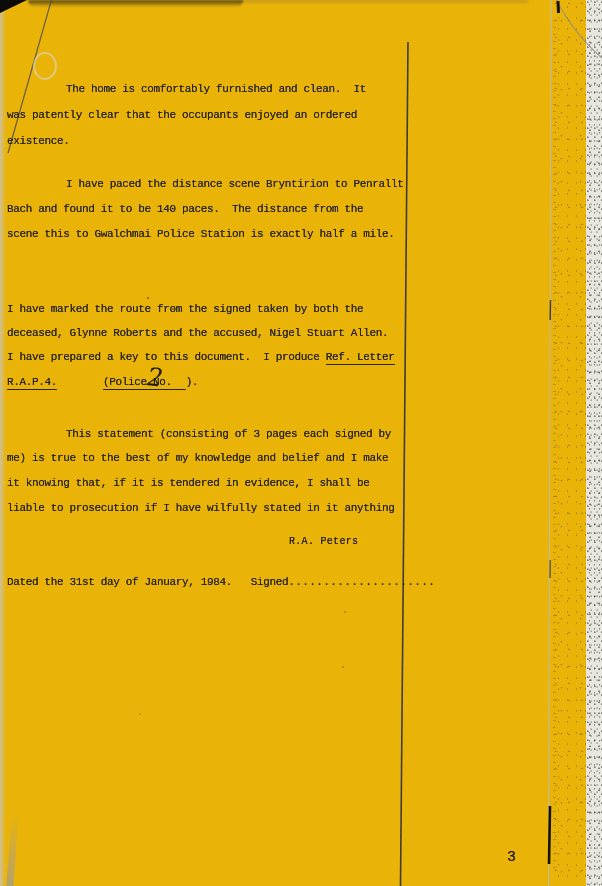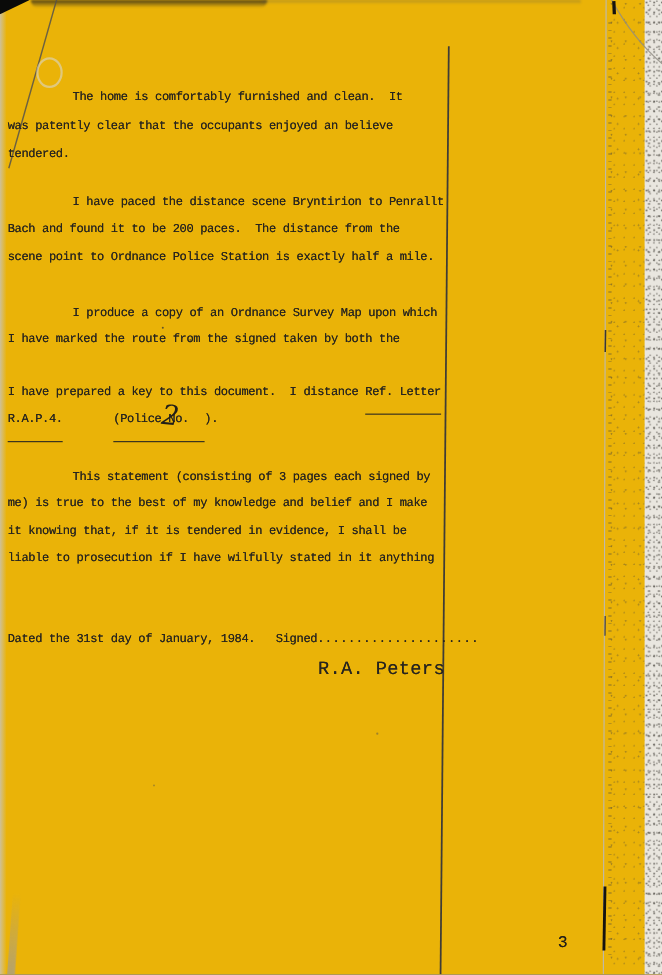--- a/index.html
+++ b/index.html
@@ -9,27 +9,27 @@
     font-family:"Liberation Mono",monospace;
   }
   
   .line{
     position:absolute;left:7px;
     font-size:11px;line-height:13px;letter-spacing:-0.35px;
     color:#27241f;white-space:pre;
     text-shadow:0 0 .5px rgba(39,36,31,.85);
   }
   .ind{padding-left:59px;}
-  .u{border-bottom:1.1px solid #2a2722;padding-bottom:13px;}
+  .u{border-bottom:1.1px solid #2a2722;padding-bottom:1px;}
   .u-ext{padding-right:14px;}
   .gap{display:inline-block;width:46px;}
   .dots{letter-spacing:.4px;}
   .sig{
-    position:absolute;left:289px;top:600px;
-    font-size:17px;letter-spacing:.3px;color:#27241f;
+    position:absolute;left:289px;top:536px;
+    font-size:10px;letter-spacing:.3px;color:#27241f;
     text-shadow:0 0 .5px rgba(39,36,31,.85);white-space:pre;
   }
   .exhibit-num{
     position:absolute;left:147px;top:363px;
     font-family:"DejaVu Serif",serif;font-style:italic;
     font-size:25px;color:#211e19;transform:rotate(6deg);
   }
   .pagenum{
     position:absolute;left:507px;top:849px;
     font-size:15px;color:#211e19;letter-spacing:0;
@@ -117,30 +117,30 @@
     <line x1="558" y1="1" x2="558.5" y2="13" stroke="#15130f" stroke-width="3"></line>
 
     <circle cx="148" cy="298" r="0.9" fill="#403c36" opacity="0.8"></circle>
     <circle cx="173" cy="309" r="0.9" fill="#403c36" opacity="0.7"></circle>
     <circle cx="345" cy="612" r="0.9" fill="#55524c" opacity="0.55"></circle>
     <circle cx="343" cy="667" r="1" fill="#55524c" opacity="0.5"></circle>
     <circle cx="140" cy="714" r="0.8" fill="#55524c" opacity="0.5"></circle>
   </svg>
 
   <div class="line ind" style="top:83px">The home is comfortably furnished and clean.  It</div>
-  <div class="line" style="top:109px">was patently clear that the occupants enjoyed an believe</div>
-  <div class="line" style="top:135px">tendered.</div>
+  <div class="line" style="top:109px">was patently clear that the occupants enjoyed an ordered</div>
+  <div class="line" style="top:135px">existence.</div>
 
   <div class="line ind" style="top:178px">I have paced the distance scene Bryntirion to Penrallt</div>
-  <div class="line" style="top:203px">Bach and found it to be 200 paces.  The distance from the</div>
-  <div class="line" style="top:228px">scene point to Ordnance Police Station is exactly half a mile.</div>
+  <div class="line" style="top:203px">Bach and found it to be 140 paces.  The distance from the</div>
+  <div class="line" style="top:228px">scene this to Gwalchmai Police Station is exactly half a mile.</div>
 
-  <div class="line ind" style="top:279px">I produce a copy of an Ordnance Survey Map upon which</div>
   <div class="line" style="top:303px">I have marked the route from the signed taken by both the</div>
-  <div class="line" style="top:351px"><span>I have prepared a key to this document.  I distance </span><span class="u">Ref. Letter</span></div>
+  <div class="line" style="top:327px">deceased, Glynne Roberts and the accused, Nigel Stuart Allen.</div>
+  <div class="line" style="top:351px"><span>I have prepared a key to this document.  I produce </span><span class="u">Ref. Letter</span></div>
   <div class="line" style="top:376px"><span class="u">R.A.P.4.</span><span class="gap"></span><span class="u u-ext">(Police No.</span><span>).</span></div>
   <div class="exhibit-num">2</div>
 
   <div class="line ind" style="top:428px">This statement (consisting of 3 pages each signed by</div>
   <div class="line" style="top:452px">me) is true to the best of my knowledge and belief and I make</div>
   <div class="line" style="top:502px">liable to prosecution if I have wilfully stated in it anything</div>
   <div class="line" style="top:477px">it knowing that, if it is tendered in evidence, I shall be</div>
 
   <div class="line" style="top:576px"><span>Dated the 31st day of January, 1984.   Signed</span><span class="dots">.....................</span></div>
   <div class="sig">R.A. Peters</div>

